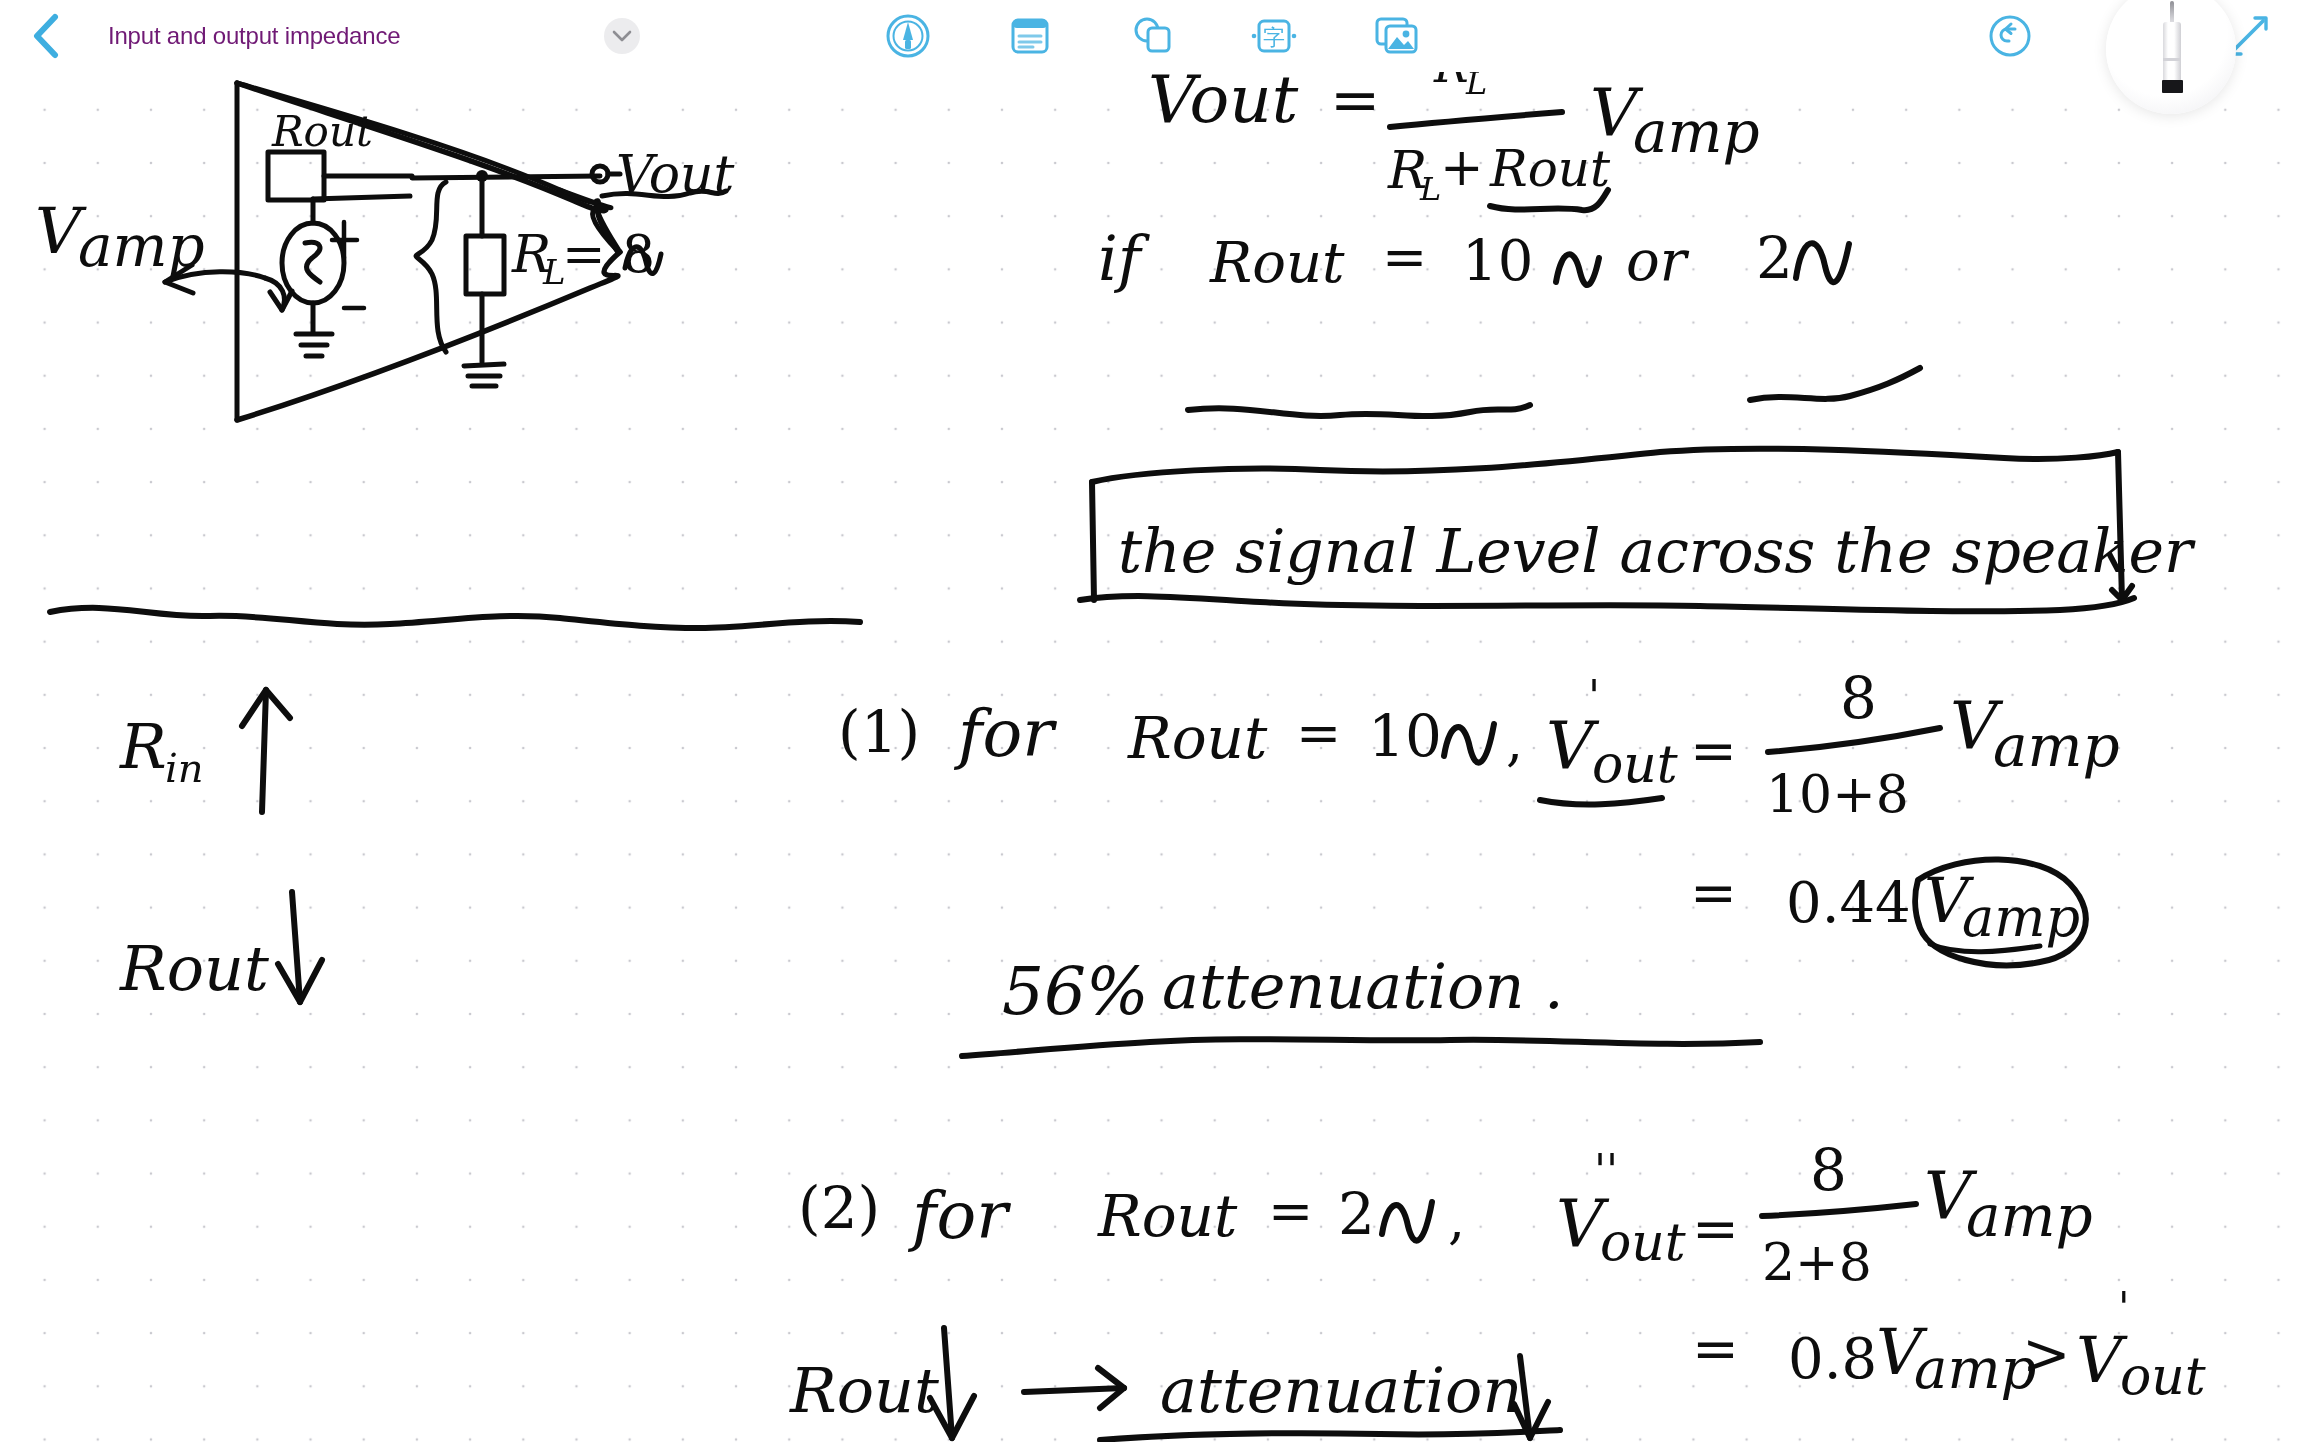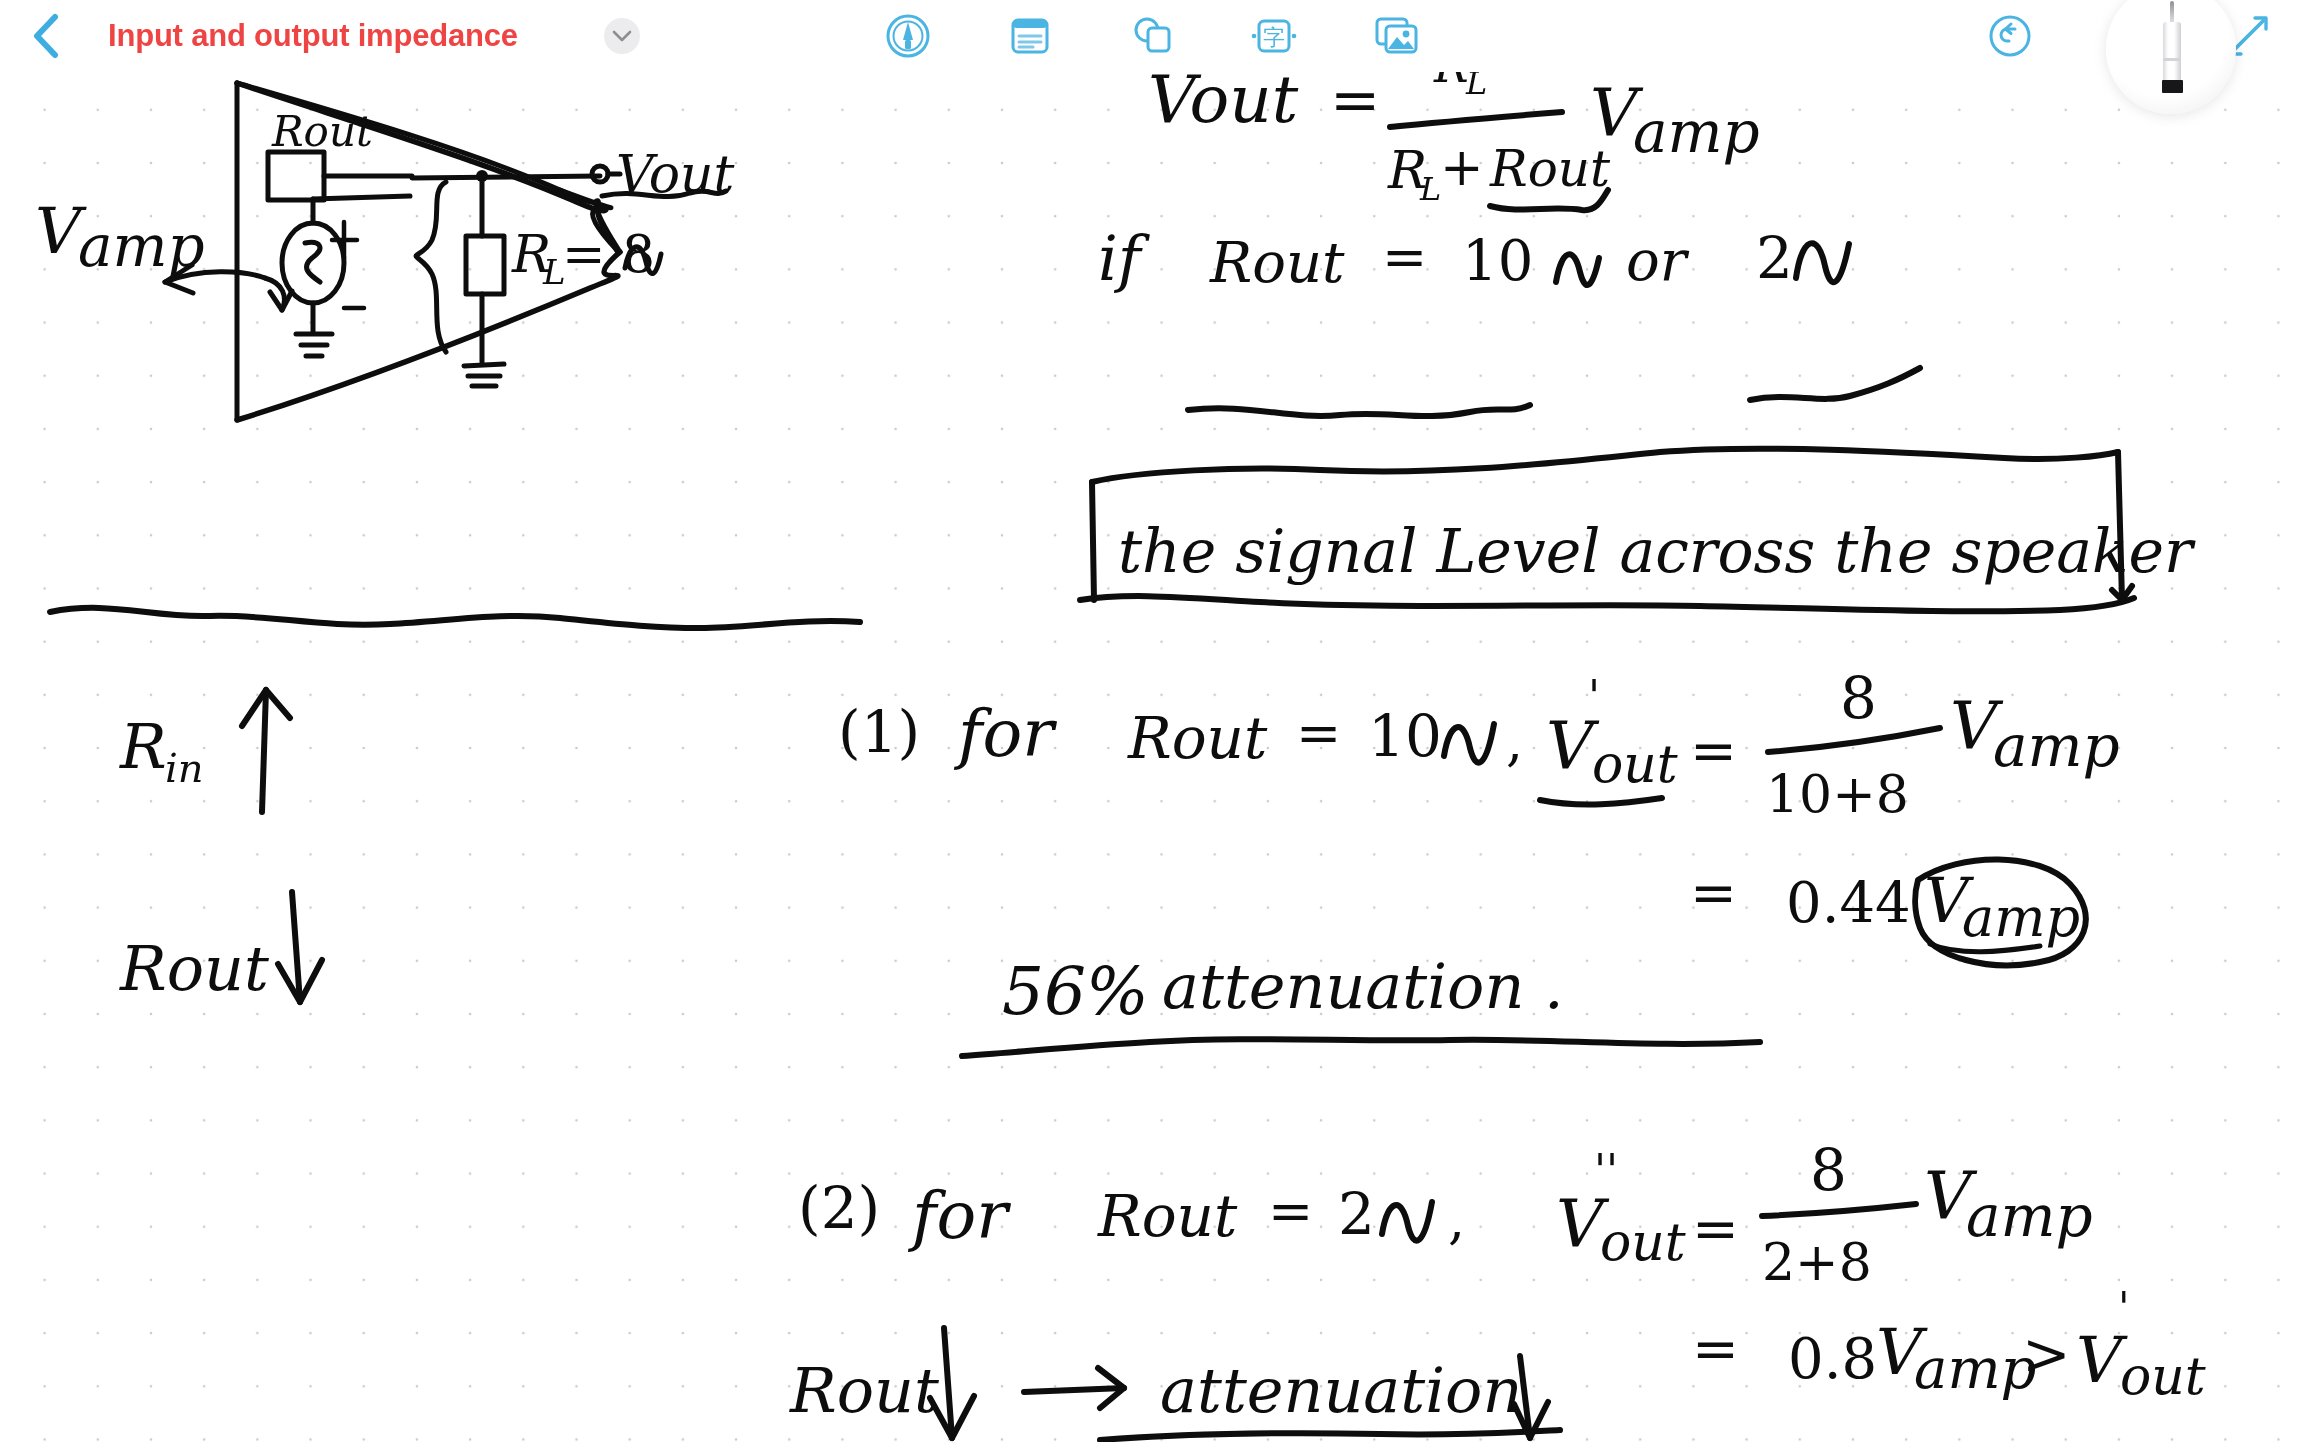--- a/index.html
+++ b/index.html
@@ -33,23 +33,23 @@
     width: 48px; height: 56px;
     display: flex; align-items: center; justify-content: center;
     cursor: pointer;
   }
   #back-btn svg { display:block; }
   #doc-title {
     position: absolute;
     left: 108px; top: 12px;
     height: 48px;
     line-height: 48px;
-    font-size: 31px;
-    font-weight: bold;
-    color: #ef4444;
+    font-size: 24px;
+    font-weight: normal;
+    color: #701a75;
     white-space: nowrap;
     letter-spacing: -0.2px;
   }
   #title-chevron {
     position: absolute;
     left: 604px; top: 18px;
     width: 36px; height: 36px;
     border-radius: 50%;
     background: #ececee;
     display: flex; align-items: center; justify-content: center;

